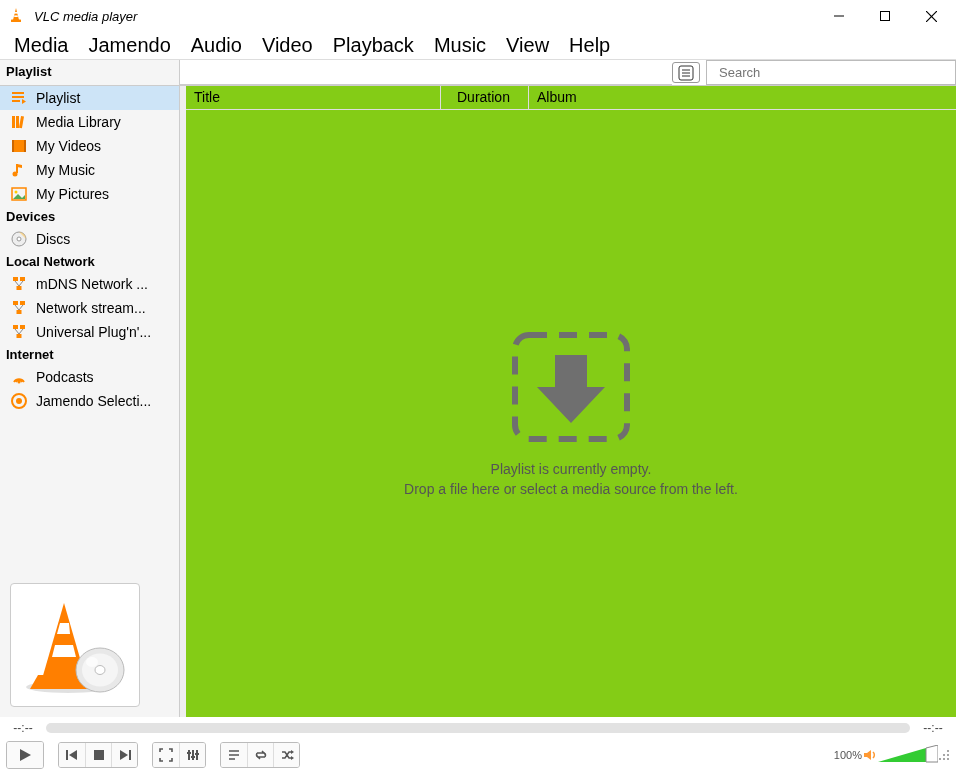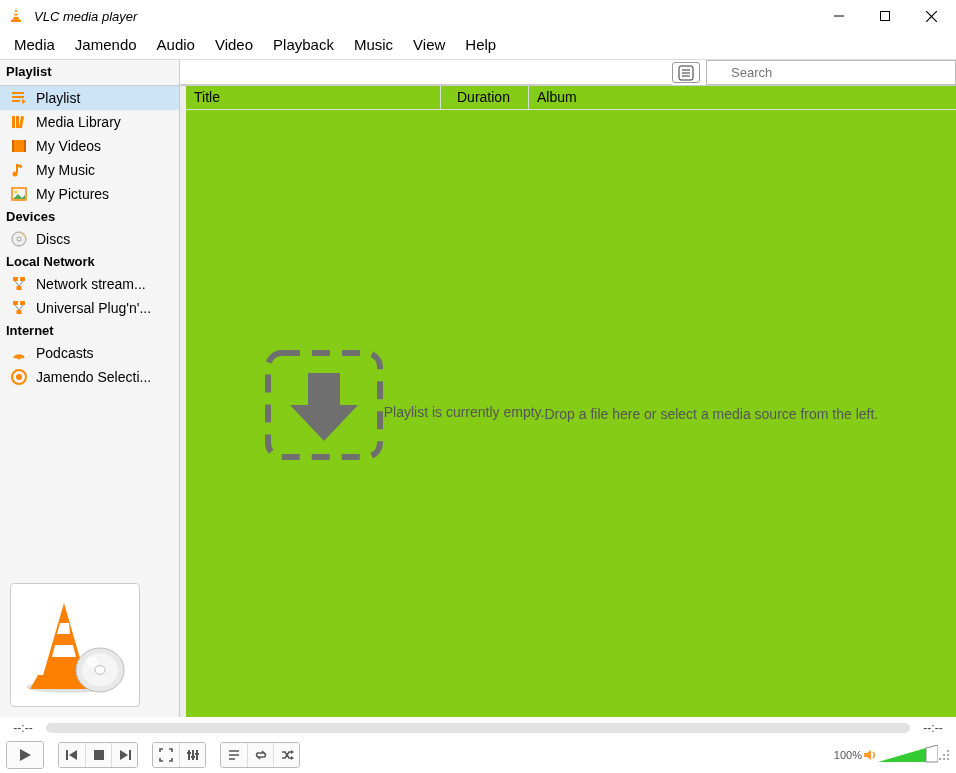--- a/index.html
+++ b/index.html
@@ -20,23 +20,23 @@
   align-items: center;
   padding: 0 2px 0 8px;
   background: #fff;
 }
 .titlebar .appicon { width: 18px; height: 18px; margin-right: 8px; }
 .titlebar .title { flex: 1; font-size: 13px; font-style: italic; }
 .titlebar .winbtn { width: 46px; height: 30px; display: flex; align-items: center; justify-content: center; cursor: default; }
 .menubar {
   height: 28px;
   display: flex;
-  align-items: flex-start;
+  align-items: center;
   padding: 0 4px;
-  font-size: 15px;
+  font-size: 20px;
   border-bottom: 1px solid #ddd;
 }
 .menubar .menuitem { padding: 4px 10px; cursor: default; }
 .toprow {
   height: 26px;
   display: flex;
   align-items: stretch;
   border-bottom: 1px solid #ccc;
 }
 .toprow .sideheader {
@@ -54,21 +54,21 @@
   align-items: center;
   justify-content: center;
   border: 1px solid #999;
   border-radius: 3px;
   margin: 2px 6px 2px 0;
   cursor: default;
 }
 .toprow .search {
   width: 250px;
   border: 1px solid #bbb;
-  padding: 2px 24px;
+  padding: 2px 12px;
   font-size: 13px;
   color: #777;
 }
 .mainarea { flex: 1; display: flex; min-height: 0; }
 .sidebar {
   width: 180px;
   background: #f5f5f5;
   border-right: 1px solid #ccc;
   display: flex;
   flex-direction: column;
@@ -118,20 +118,21 @@
   padding: 3px 8px;
   border-right: 1px solid #ddd;
   cursor: default;
 }
 .colheads .col.title { width: 255px; }
 .colheads .col.dur { width: 80px; margin-left: 8px; }
 .colheads .col.album { flex: 1; border-right: none;}
 .emptyzone {
   flex: 1;
   display: flex;
+  flex-direction: column;
   align-items: center;
   justify-content: center;
   color: #555;
   font-size: 14px;
 }
 .dropicon { margin-bottom: 18px; }
 .seekrow {
   height: 22px;
   display: flex;
   align-items: center;
@@ -304,20 +305,32 @@
       <div class="sideitem">
         <span class="sideicon">
             <svg width="18" height="18">
               <rect x="3" y="2" width="5" height="4" fill="#ff8800"></rect>
               <rect x="10" y="2" width="5" height="4" fill="#ff8800"></rect>
               <rect x="6.5" y="11" width="5" height="4" fill="#ff8800"></rect>
               <line x1="5" y1="6" x2="9" y2="11" stroke="#888"></line>
               <line x1="13" y1="6" x2="9" y2="11" stroke="#888"></line>
             </svg>
           </span>
+        <span>mDNS Network ...</span>
+      </div>
+      <div class="sideitem">
+        <span class="sideicon">
+            <svg width="18" height="18">
+              <rect x="3" y="2" width="5" height="4" fill="#ff8800"></rect>
+              <rect x="10" y="2" width="5" height="4" fill="#ff8800"></rect>
+              <rect x="6.5" y="11" width="5" height="4" fill="#ff8800"></rect>
+              <line x1="5" y1="6" x2="9" y2="11" stroke="#888"></line>
+              <line x1="13" y1="6" x2="9" y2="11" stroke="#888"></line>
+            </svg>
+          </span>
         <span>Network stream...</span>
       </div>
       <div class="sideitem">
         <span class="sideicon">
             <svg width="18" height="18">
               <rect x="3" y="2" width="5" height="4" fill="#ff8800"></rect>
               <rect x="10" y="2" width="5" height="4" fill="#ff8800"></rect>
               <rect x="6.5" y="11" width="5" height="4" fill="#ff8800"></rect>
               <line x1="5" y1="6" x2="9" y2="11" stroke="#888"></line>
               <line x1="13" y1="6" x2="9" y2="11" stroke="#888"></line>

